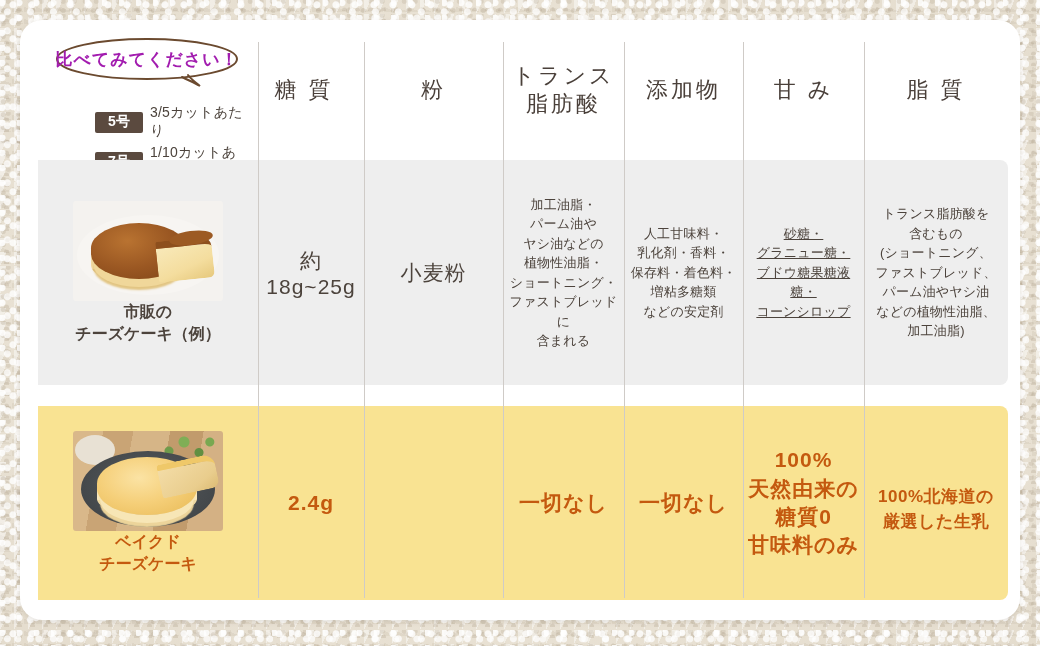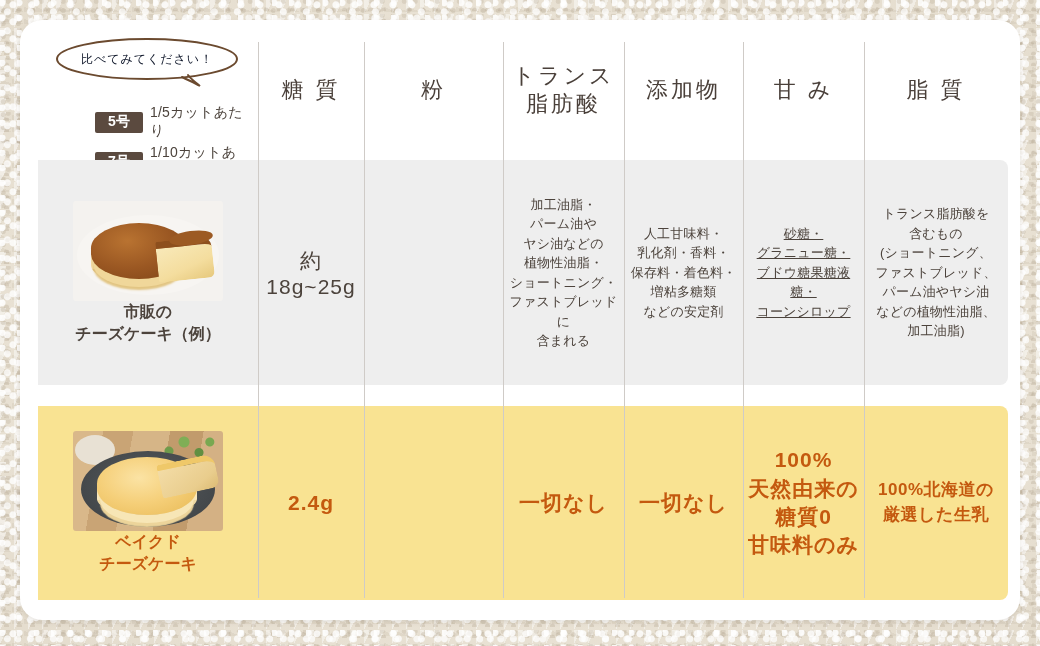--- a/index.html
+++ b/index.html
@@ -97,21 +97,21 @@
     background:linear-gradient(#f8e7bb 0 50%,#eed9a4 50% 100%);}
   .ck2 .slice{position:absolute;left:86px;top:28px;width:58px;height:28px;
     background:linear-gradient(150deg,#f3dca6 0%,#e9cd8d 70%,#dcbb74 100%);
     border-top:6px solid #efc869;border-radius:4px 12px 8px 3px;transform:rotate(-12deg);}
 
   
   #bubble{position:absolute;left:34px;top:17px;width:186px;height:50px;}
   #bubble .txt{
     position:absolute;left:0;top:0;width:186px;height:44px;
     display:flex;align-items:center;justify-content:center;
-    color:#0f172a;font-size:12px;font-weight:normal;letter-spacing:1px;
+    color:#a21caf;font-size:17px;font-weight:bold;letter-spacing:1px;
   }
   
   #units{position:absolute;left:37px;top:84px;width:190px;}
   .unitrow{display:flex;align-items:center;margin-bottom:4px;padding-left:38px;}
   .badge{background:#5b4a3f;color:#fff;font-size:14px;font-weight:bold;
     padding:1px 7px 2px;border-radius:2px;letter-spacing:0;margin-right:7px;min-width:34px;text-align:center;}
   .unittext{color:#4c433c;font-size:14px;letter-spacing:.2px;}
 </style>
 </head>
 <body>
@@ -124,49 +124,50 @@
     <svg width="186" height="50" viewBox="0 0 186 50" style="position:absolute;left:0;top:0;">
       <ellipse cx="93" cy="22" rx="90" ry="20" fill="none" stroke="#6b4a2f" stroke-width="2"></ellipse>
       <path d="M128 40 C136 44 141 46 146 49 C141 45 137 42 134 38" fill="none" stroke="#6b4a2f" stroke-width="2" stroke-linecap="round"></path>
     </svg>
     <div class="txt">比べてみてください！</div>
   </div>
 
   <div id="units">
     <div class="unitrow">
       <span class="badge">5号</span>
-      <span class="unittext">1/5カットあたり</span>
+      <span class="unittext">3/5カットあたり</span>
     </div>
     <div class="unitrow">
       <span class="badge">7号</span>
       <span class="unittext">1/10カットあたり</span>
     </div>
   </div>
 
   <div class="headrow">
-    <div class="hcell" style="left:238px;width:106px;text-align:center;">糖 質</div>
+    <div class="hcell" style="left:231px;width:106px;text-align:center;">糖 質</div>
     <div class="hcell" style="left:344px;width:139px;">粉</div>
     <div class="hcell" style="left:483px;width:121px;">トランス<br>脂肪酸</div>
     <div class="hcell" style="left:604px;width:119px;">添加物</div>
     <div class="hcell" style="left:723px;width:121px;">甘 み</div>
     <div class="hcell" style="left:844px;width:144px;">脂 質</div>
   </div>
 
   <div class="row" id="row-gray">
     <div class="labelcell">
       <div class="thumb ck1">
         <div class="plate"></div>
           <div class="base"></div>
           <div class="cake"></div>
         <div class="slice"></div>
           <div class="sliceTop"></div>
       </div>
       <div class="lbl gray">市販の<br>チーズケーキ（例）</div>
     </div>
     <div class="cell gray-big" style="left:220px;width:106px;">約18g~25g</div>
+    <div class="cell gray-big" style="left:326px;width:139px;">小麦粉</div>
     <div class="cell gray-text" style="left:465px;width:121px;">加工油脂・<br>パーム油や<br>ヤシ油などの<br>植物性油脂・<br>ショートニング・<br>ファストブレッドに<br>含まれる</div>
     <div class="cell gray-text" style="left:586px;width:119px;">人工甘味料・<br>乳化剤・香料・<br>保存料・着色料・<br>増粘多糖類<br>などの安定剤</div>
     <div class="cell gray-text" style="left:705px;width:121px;text-decoration:underline;">砂糖・<br>グラニュー糖・<br>ブドウ糖果糖液糖・<br>コーンシロップ</div>
     <div class="cell gray-text" style="left:826px;width:144px;">トランス脂肪酸を<br>含むもの<br>(ショートニング、<br>ファストブレッド、<br>パーム油やヤシ油<br>などの植物性油脂、<br>加工油脂)</div>
   </div>
 
   <div class="row" id="row-yellow">
     <div class="labelcell">
       <div class="thumb ck2">
         <div class="cup"></div>
@@ -177,21 +178,21 @@
           <div class="slice"></div>
       </div>
       <div class="lbl yellow">ベイクド<br>チーズケーキ</div>
     </div>
     <div class="cell yl-text" style="left:220px;width:106px;">2.4g</div>
     <div class="cell yl-text" style="left:465px;width:121px;">一切なし</div>
     <div class="cell yl-text" style="left:586px;width:119px;">一切なし</div>
     <div class="cell" style="left:705px;width:121px;flex-direction:column;">
       <div class="yl-text">100%<br>天然由来の<br>糖質0<br>甘味料のみ</div>
     </div>
-    <div class="cell yl-med" style="left:826px;width:144px;">100%北海道の<br>厳選した生乳</div>
+    <div class="cell yl-med" style="left:826px;width:144px;margin-top:7px;">100%北海道の<br>厳選した生乳</div>
   </div>
 
   <div class="vdiv" style="left:238px;"></div>
   <div class="vdiv" style="left:344px;"></div>
   <div class="vdiv" style="left:483px;"></div>
   <div class="vdiv" style="left:604px;"></div>
   <div class="vdiv" style="left:723px;"></div>
   <div class="vdiv" style="left:844px;"></div>
 
 </div>

